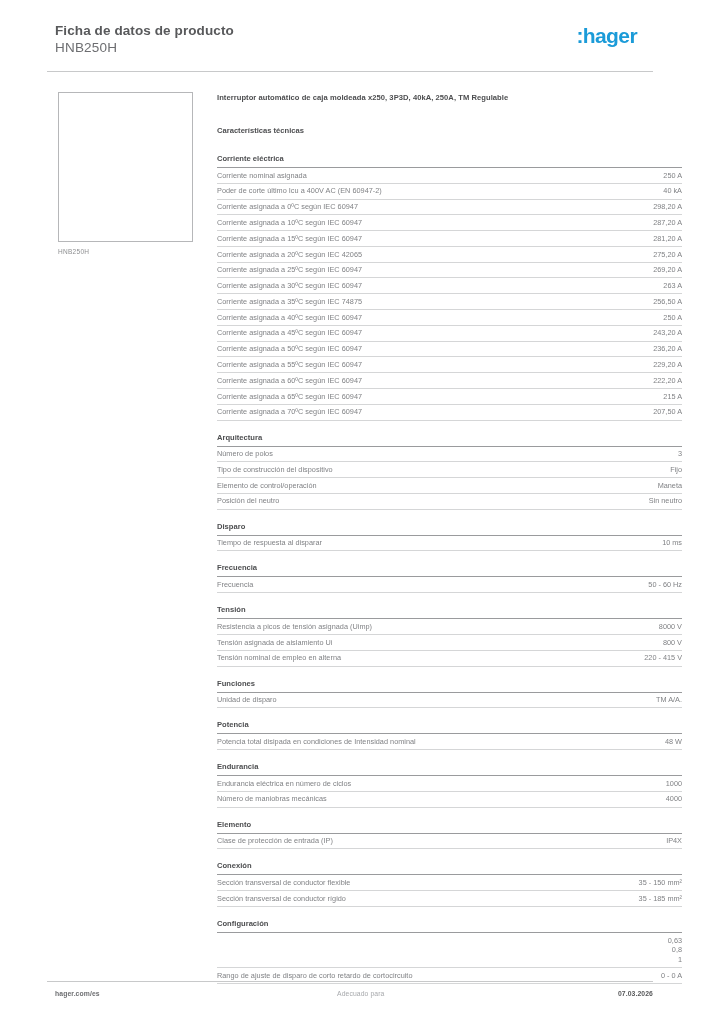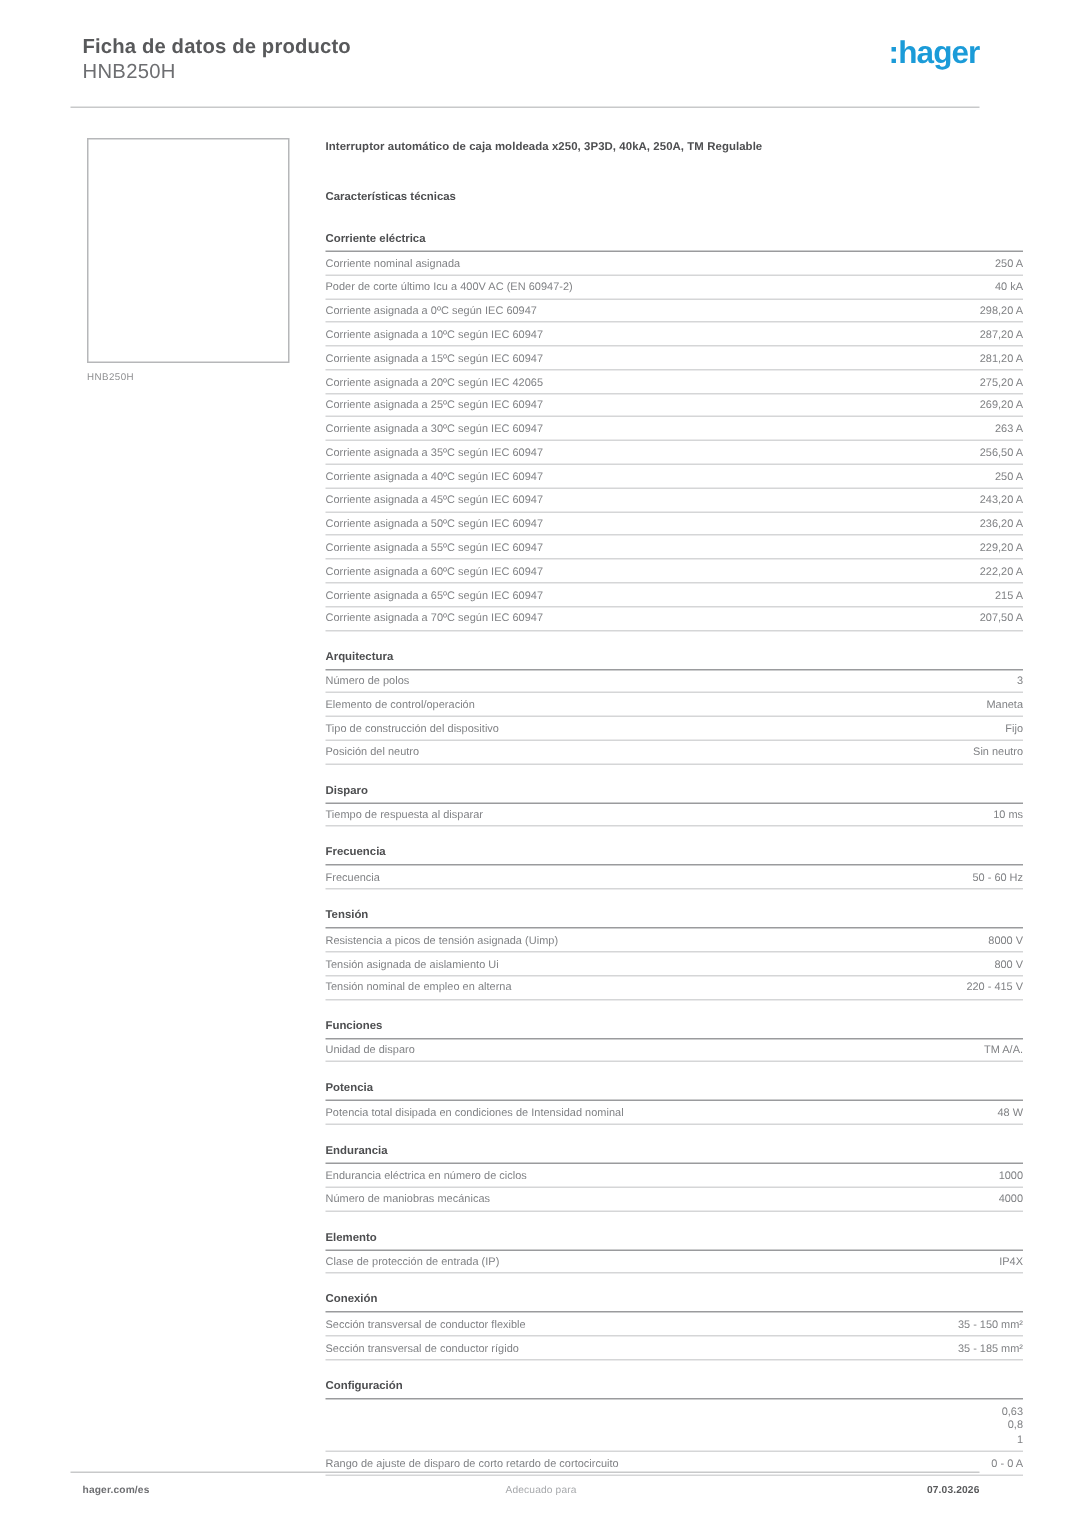--- a/index.html
+++ b/index.html
@@ -46,21 +46,21 @@
   .doc-subtitle {
     font-size: 13.5px;
     font-weight: normal;
     color: #6d6e71;
     line-height: 17px;
     margin: 0;
     letter-spacing: 0.2px;
   }
   .logo {
     position: absolute;
-    right: 0;
+    right: 16px;
     top: 2px;
     font-size: 21px;
     font-weight: bold;
     color: #1b9bd8;
     letter-spacing: -0.6px;
     line-height: 24px;
   }
   .header-rule {
     position: absolute;
     left: 47px;
@@ -244,21 +244,21 @@
               </tr>
               <tr class="spec-row">
                 <td class="spec-label">Corriente asignada a 25ºC según IEC 60947</td>
                 <td class="spec-value">269,20 A</td>
               </tr>
               <tr class="spec-row">
                 <td class="spec-label">Corriente asignada a 30ºC según IEC 60947</td>
                 <td class="spec-value">263 A</td>
               </tr>
               <tr class="spec-row">
-                <td class="spec-label">Corriente asignada a 35ºC según IEC 60947</td>
+                <td class="spec-label">Corriente asignada a 35ºC según IEC 74875</td>
                 <td class="spec-value">256,50 A</td>
               </tr>
               <tr class="spec-row">
                 <td class="spec-label">Corriente asignada a 40ºC según IEC 60947</td>
                 <td class="spec-value">250 A</td>
               </tr>
               <tr class="spec-row">
                 <td class="spec-label">Corriente asignada a 45ºC según IEC 60947</td>
                 <td class="spec-value">243,20 A</td>
               </tr>
@@ -287,26 +287,26 @@
         </div>
         <div class="section">
           <div class="section-title">Arquitectura</div>
           <table class="spec-table">
             <tbody>
               <tr class="spec-row">
                 <td class="spec-label">Número de polos</td>
                 <td class="spec-value">3</td>
               </tr>
               <tr class="spec-row">
+                <td class="spec-label">Tipo de construcción del dispositivo</td>
+                <td class="spec-value">Fijo</td>
+              </tr>
+              <tr class="spec-row">
                 <td class="spec-label">Elemento de control/operación</td>
                 <td class="spec-value">Maneta</td>
-              </tr>
-              <tr class="spec-row">
-                <td class="spec-label">Tipo de construcción del dispositivo</td>
-                <td class="spec-value">Fijo</td>
               </tr>
               <tr class="spec-row">
                 <td class="spec-label">Posición del neutro</td>
                 <td class="spec-value">Sin neutro</td>
               </tr>
             </tbody>
           </table>
         </div>
         <div class="section">
           <div class="section-title">Disparo</div>

